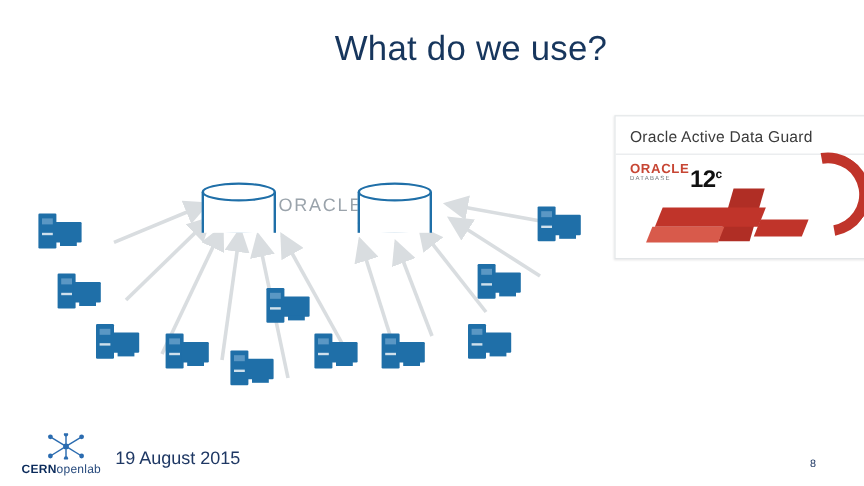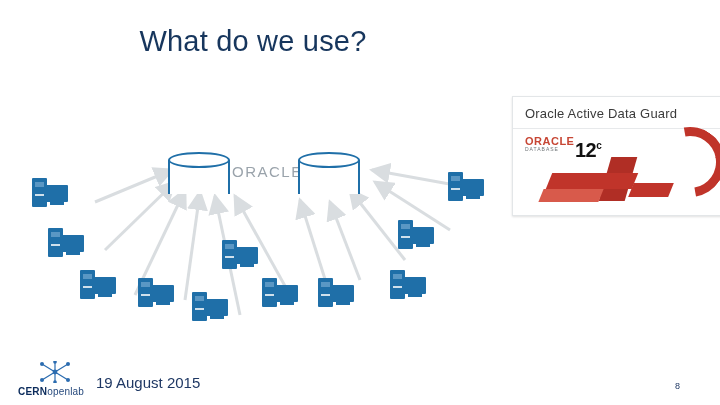--- a/index.html
+++ b/index.html
@@ -8,21 +8,21 @@
     background:#ffffff;
     font-family:"Liberation Sans", sans-serif;
     position:relative;
   }
   .slide{position:absolute;inset:0;}
 
   
   .title-block{
     position:absolute;
     left:0;right:22px;top:24px;
-    text-align:center;
+    text-align:right;
     color:#17365d;
     line-height:1.22;
   }
   .title-line1{
     font-size:29px;
     letter-spacing:.2px;
     padding-right:192px;
   }
   .title-line2{
     font-size:29px;

